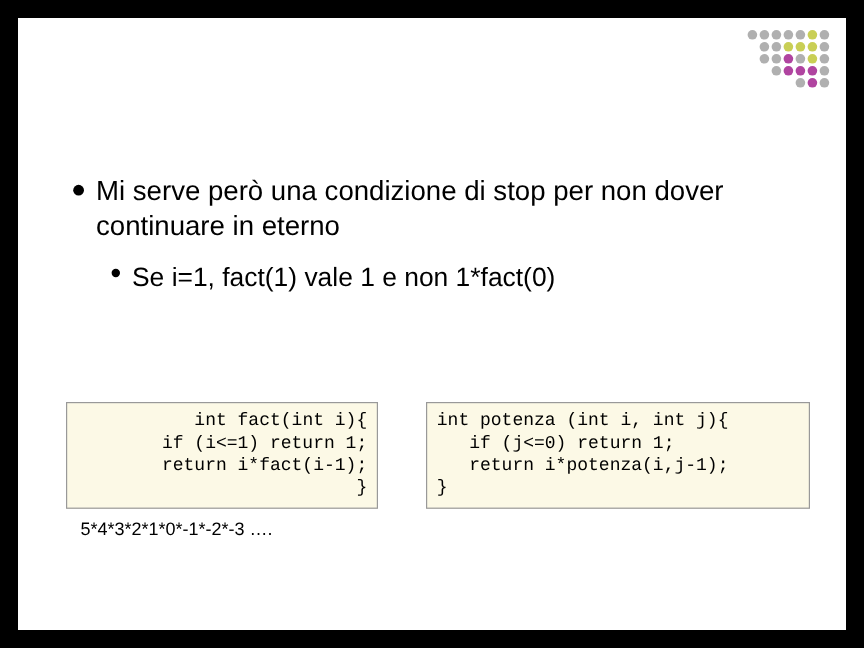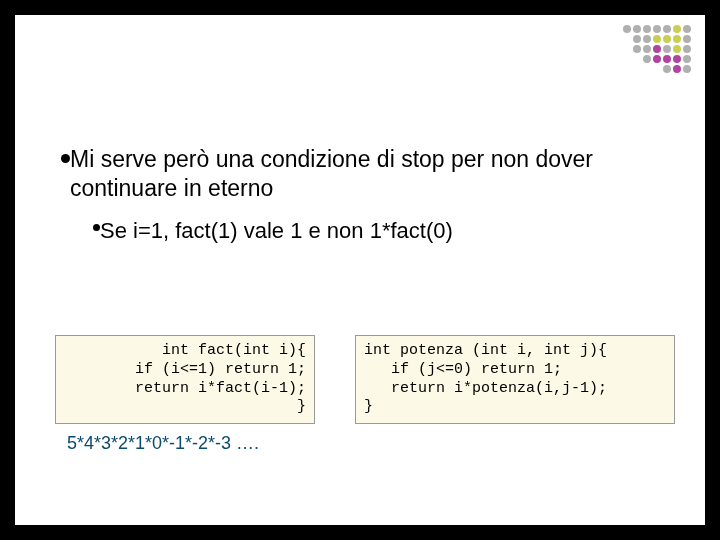--- a/index.html
+++ b/index.html
@@ -39,20 +39,21 @@
   }
   .content {
     position: absolute;
     top: 130px;
     left: 46px;
     right: 40px;
   }
   .bullet-row {
     display: flex;
     align-items: flex-start;
+    gap: 10px;
     margin-bottom: 14px;
   }
   .bul {
     width: 9px;
     height: 9px;
     border-radius: 5px;
     background: #000;
     margin-top: 9px;
     flex: 0 0 9px;
   }
@@ -97,22 +98,22 @@
     position: absolute;
     left: 340px;
     top: 320px;
     width: 320px;
   }
   .footnote {
     position: absolute;
     left: 52px;
     top: 418px;
     font-family: Arial, Helvetica, sans-serif;
-    font-size: 18px;
-    color: #0c4a6e;
+    font-size: 15px;
+    color: #000000;
   }
 </style>
 </head>
 <body>
 
 <div class="slide">
 
   <div class="dots" id="dots">
       <div class="dot-row">
         <div class="dot" style="background: rgb(176, 176, 176);"></div>

